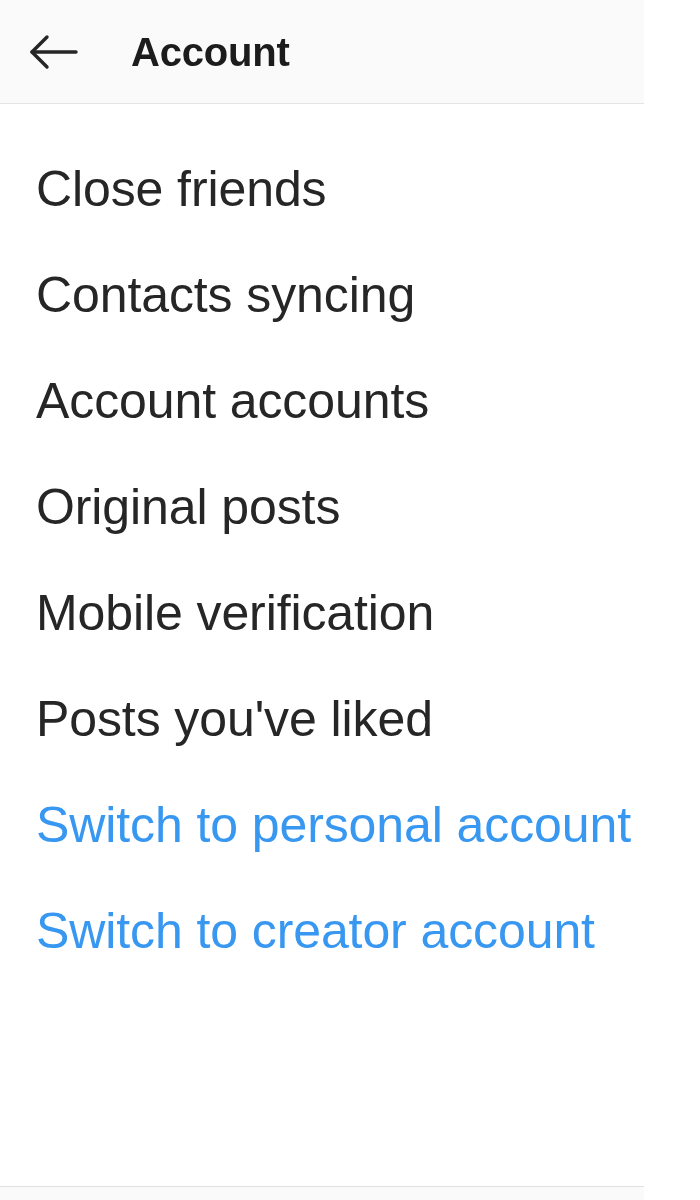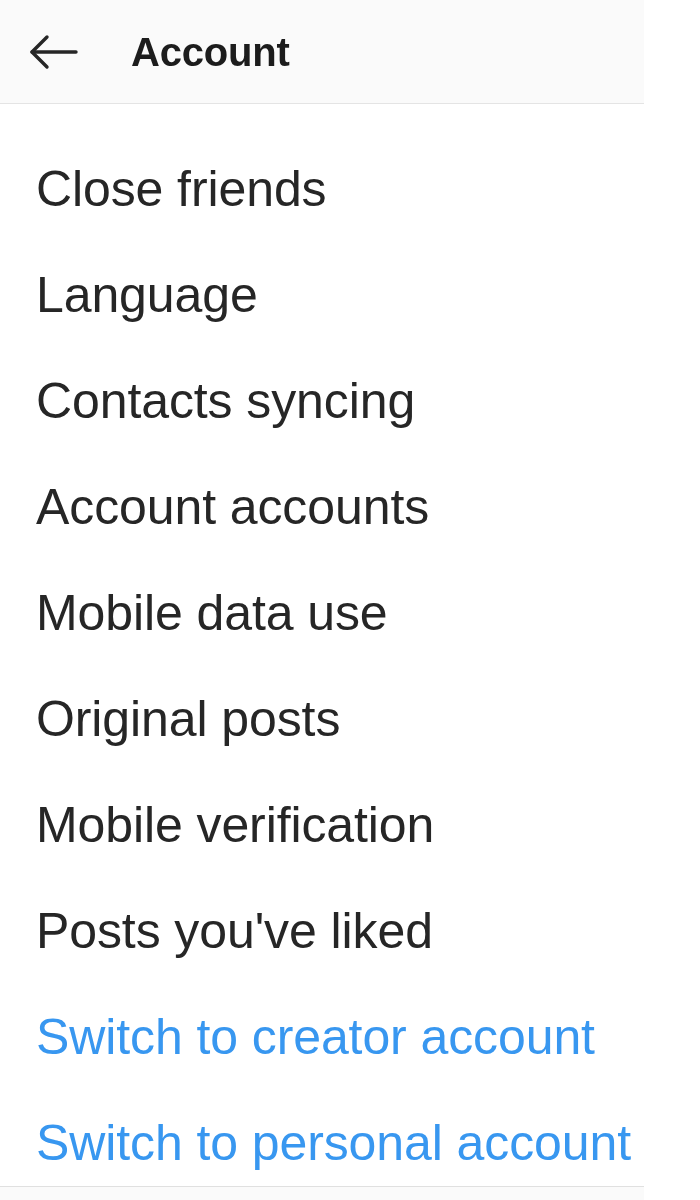--- a/index.html
+++ b/index.html
@@ -128,54 +128,48 @@
     </button>
     <div class="header-title">Account</div>
   </div>
 
   <div class="list">
 
     <div class="list-item">
       <span class="list-item-label">Close friends</span>
     </div>
 
-    <div class="list-item">
-      <span class="list-item-label">Language</span>
-    </div>
 
     <div class="list-item">
       <span class="list-item-label">Contacts syncing</span>
     </div>
 
     <div class="list-item">
       <span class="list-item-label">Account accounts</span>
     </div>
 
-    <div class="list-item">
-      <span class="list-item-label">Mobile data use</span>
-    </div>
 
     <div class="list-item">
       <span class="list-item-label">Original posts</span>
     </div>
 
     <div class="list-item">
       <span class="list-item-label">Mobile verification</span>
     </div>
 
     <div class="list-item">
       <span class="list-item-label">Posts you've liked</span>
     </div>
 
     <div class="list-item accent">
-      <span class="list-item-label">Switch to creator account</span>
+      <span class="list-item-label">Switch to personal account</span>
     </div>
 
     <div class="list-item accent">
-      <span class="list-item-label">Switch to personal account</span>
+      <span class="list-item-label">Switch to creator account</span>
     </div>
 
   </div>
 
   <div class="footer-divider"></div>
   <div class="footer-strip"></div>
 
 </div>
 
 </body></html>

